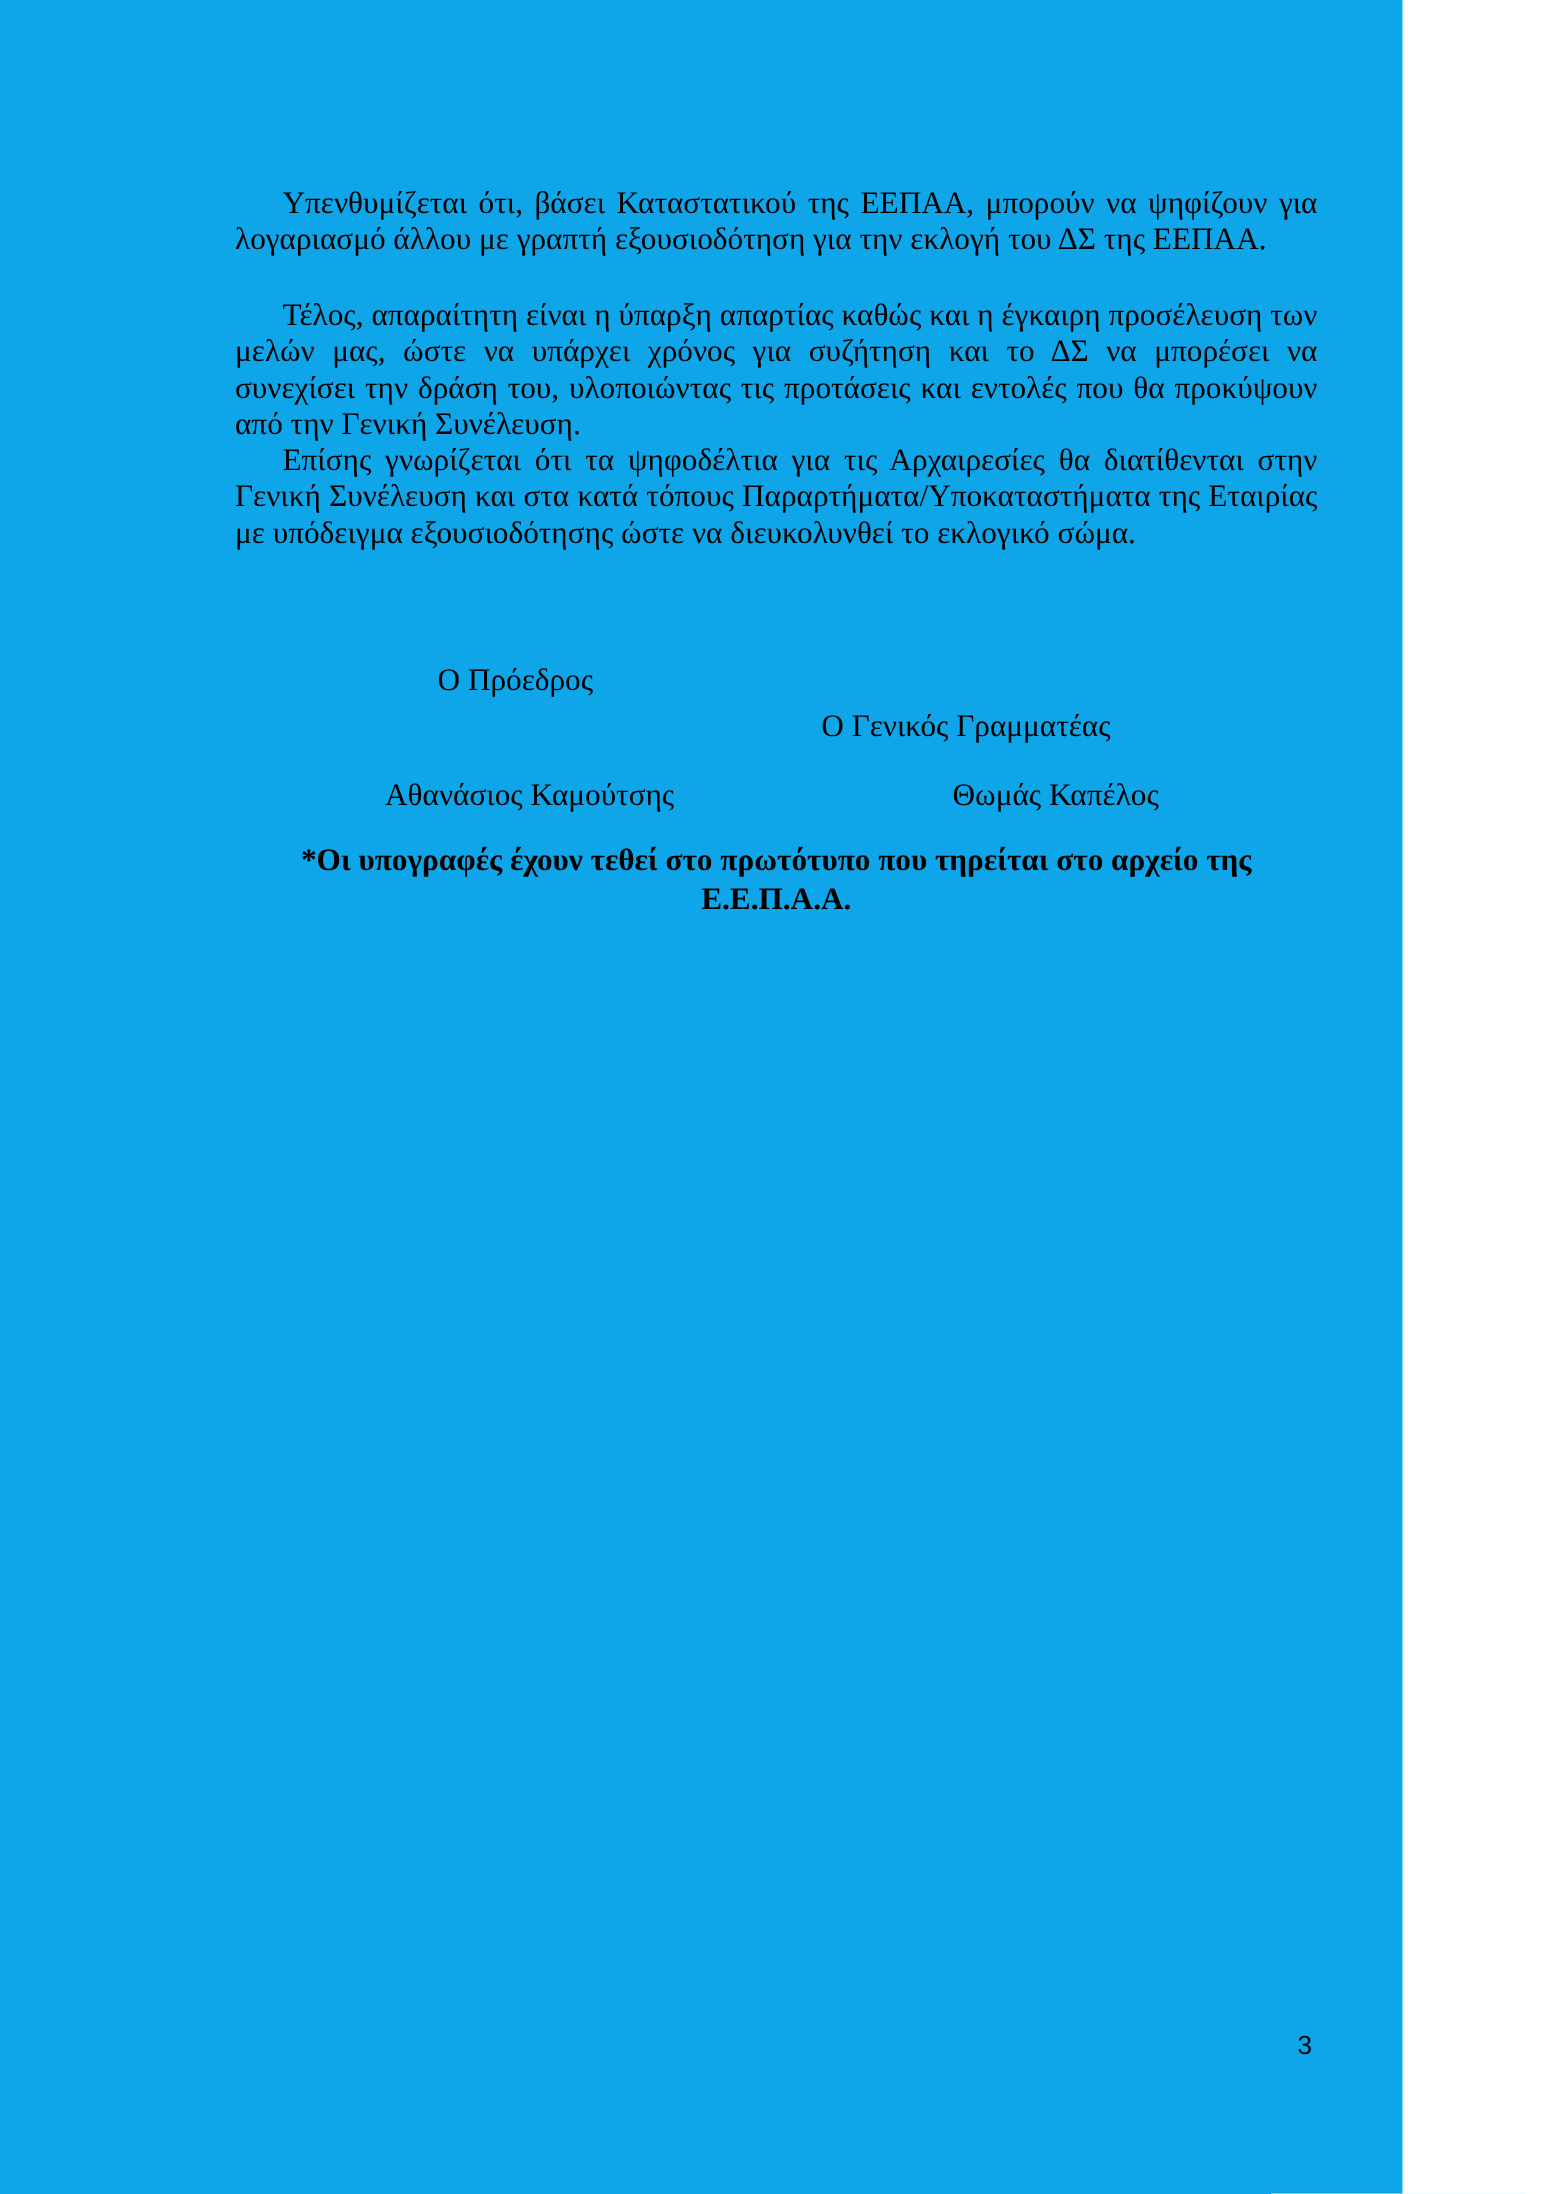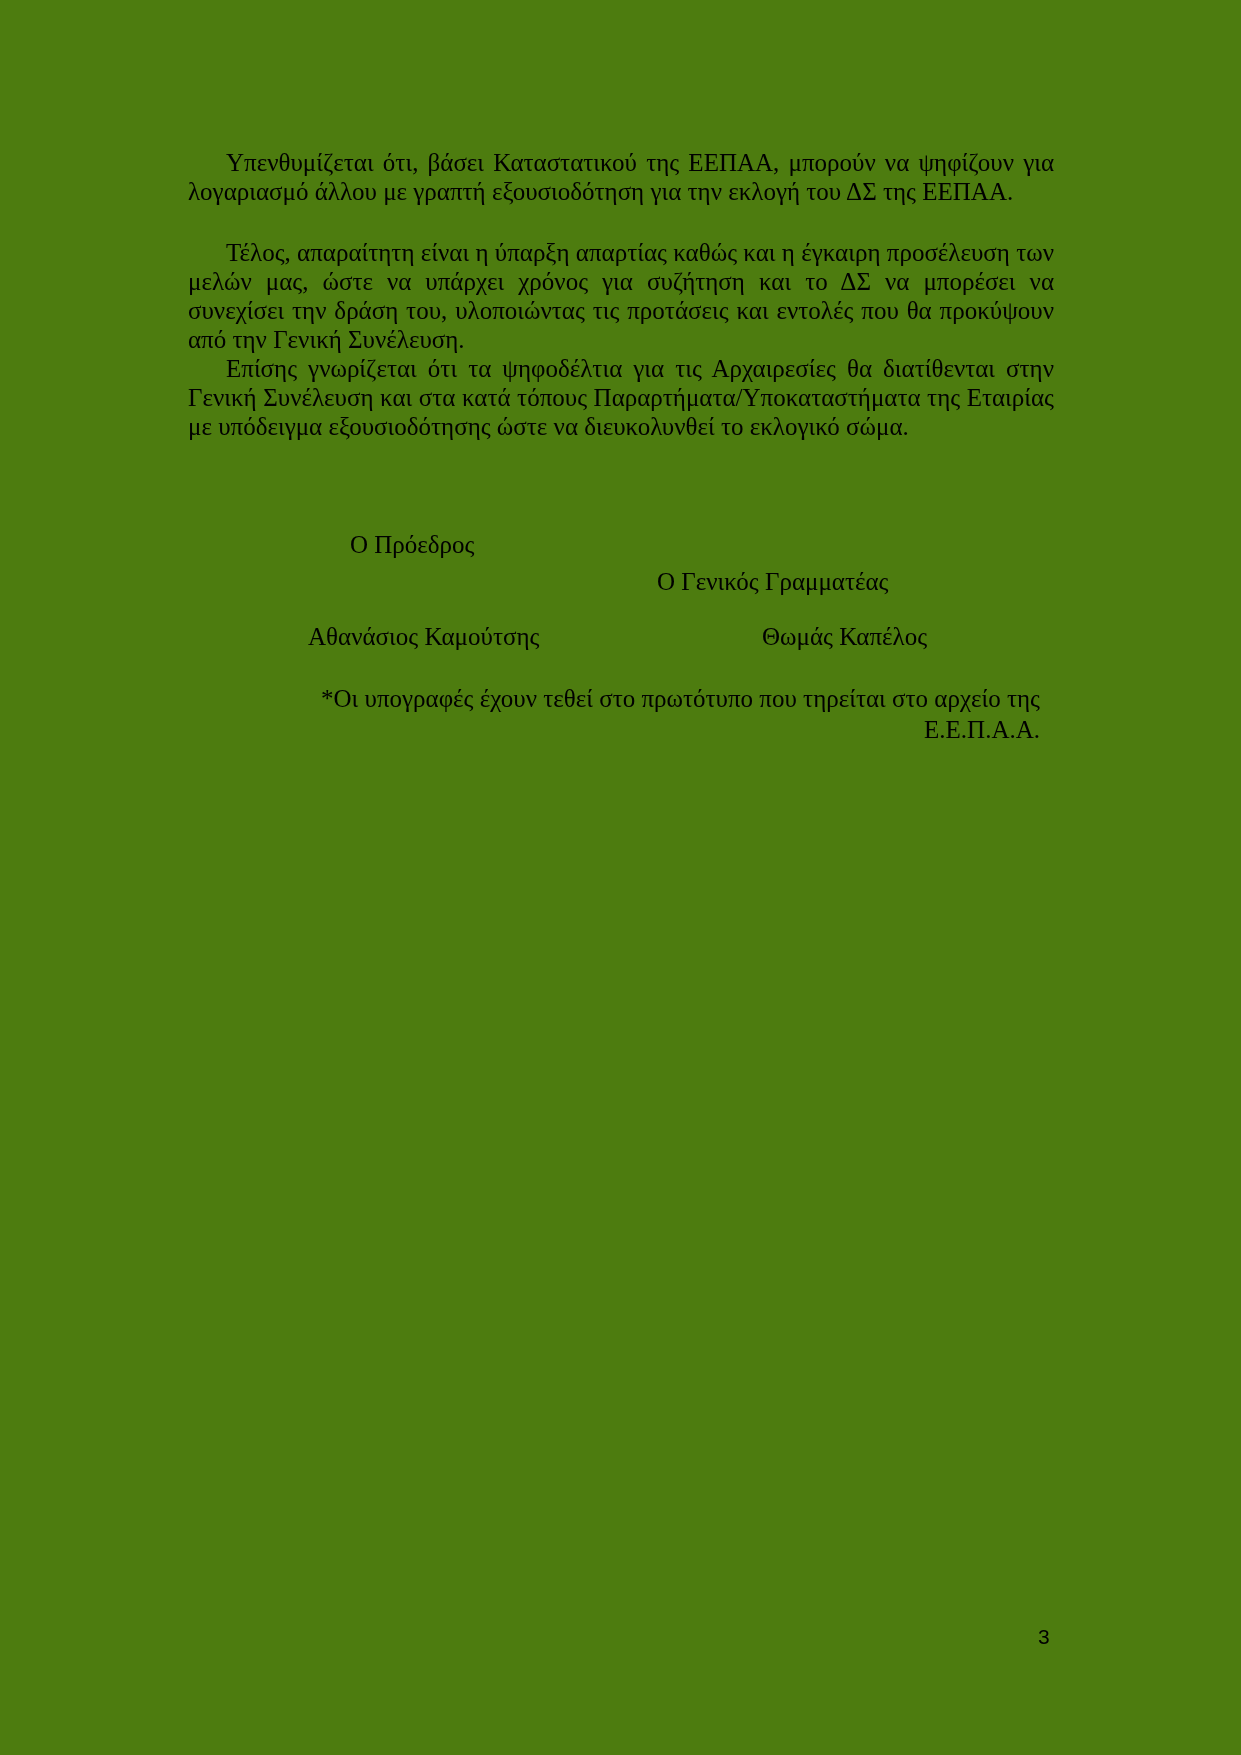--- a/index.html
+++ b/index.html
@@ -2,23 +2,23 @@
 <html><head>
 <meta charset="utf-8">
 <style>
   html, body {
     margin: 0;
     padding: 0;
     background: #ffffff;
   }
   .page {
     position: relative;
-    width: 1241px;
+    width: 1122px;
     height: 1755px;
-    background: #4d7c0f;
+    background: #0ea5e9;
     color: #000000;
     font-family: "Liberation Serif", serif;
     overflow: hidden;
   }
   .content {
     position: absolute;
     left: 188px;
     top: 0;
     width: 866px;
   }
@@ -43,25 +43,25 @@
     position: absolute;
     font-size: 25px;
     line-height: 29px;
     white-space: nowrap;
   }
   .sig-title-president   { left: 162px; top: 53px; }
   .sig-title-secretary   { left: 469px; top: 53px; margin-top: 37px; }
   .sig-name-president    { left: 120px; top: 145px; }
   .sig-name-secretary    { left: 574px; top: 145px; }
   .note {
-    margin: 14px;
+    margin: 4px;
     font-size: 25px;
     line-height: 31px;
-    font-weight: normal;
-    text-align: right;
+    font-weight: bold;
+    text-align: center;
   }
   .page-number {
     position: absolute;
     left: 1038px;
     top: 1625px;
     font-family: "Liberation Sans", sans-serif;
     font-size: 21px;
     line-height: 24px;
     color: #000000;
   }

